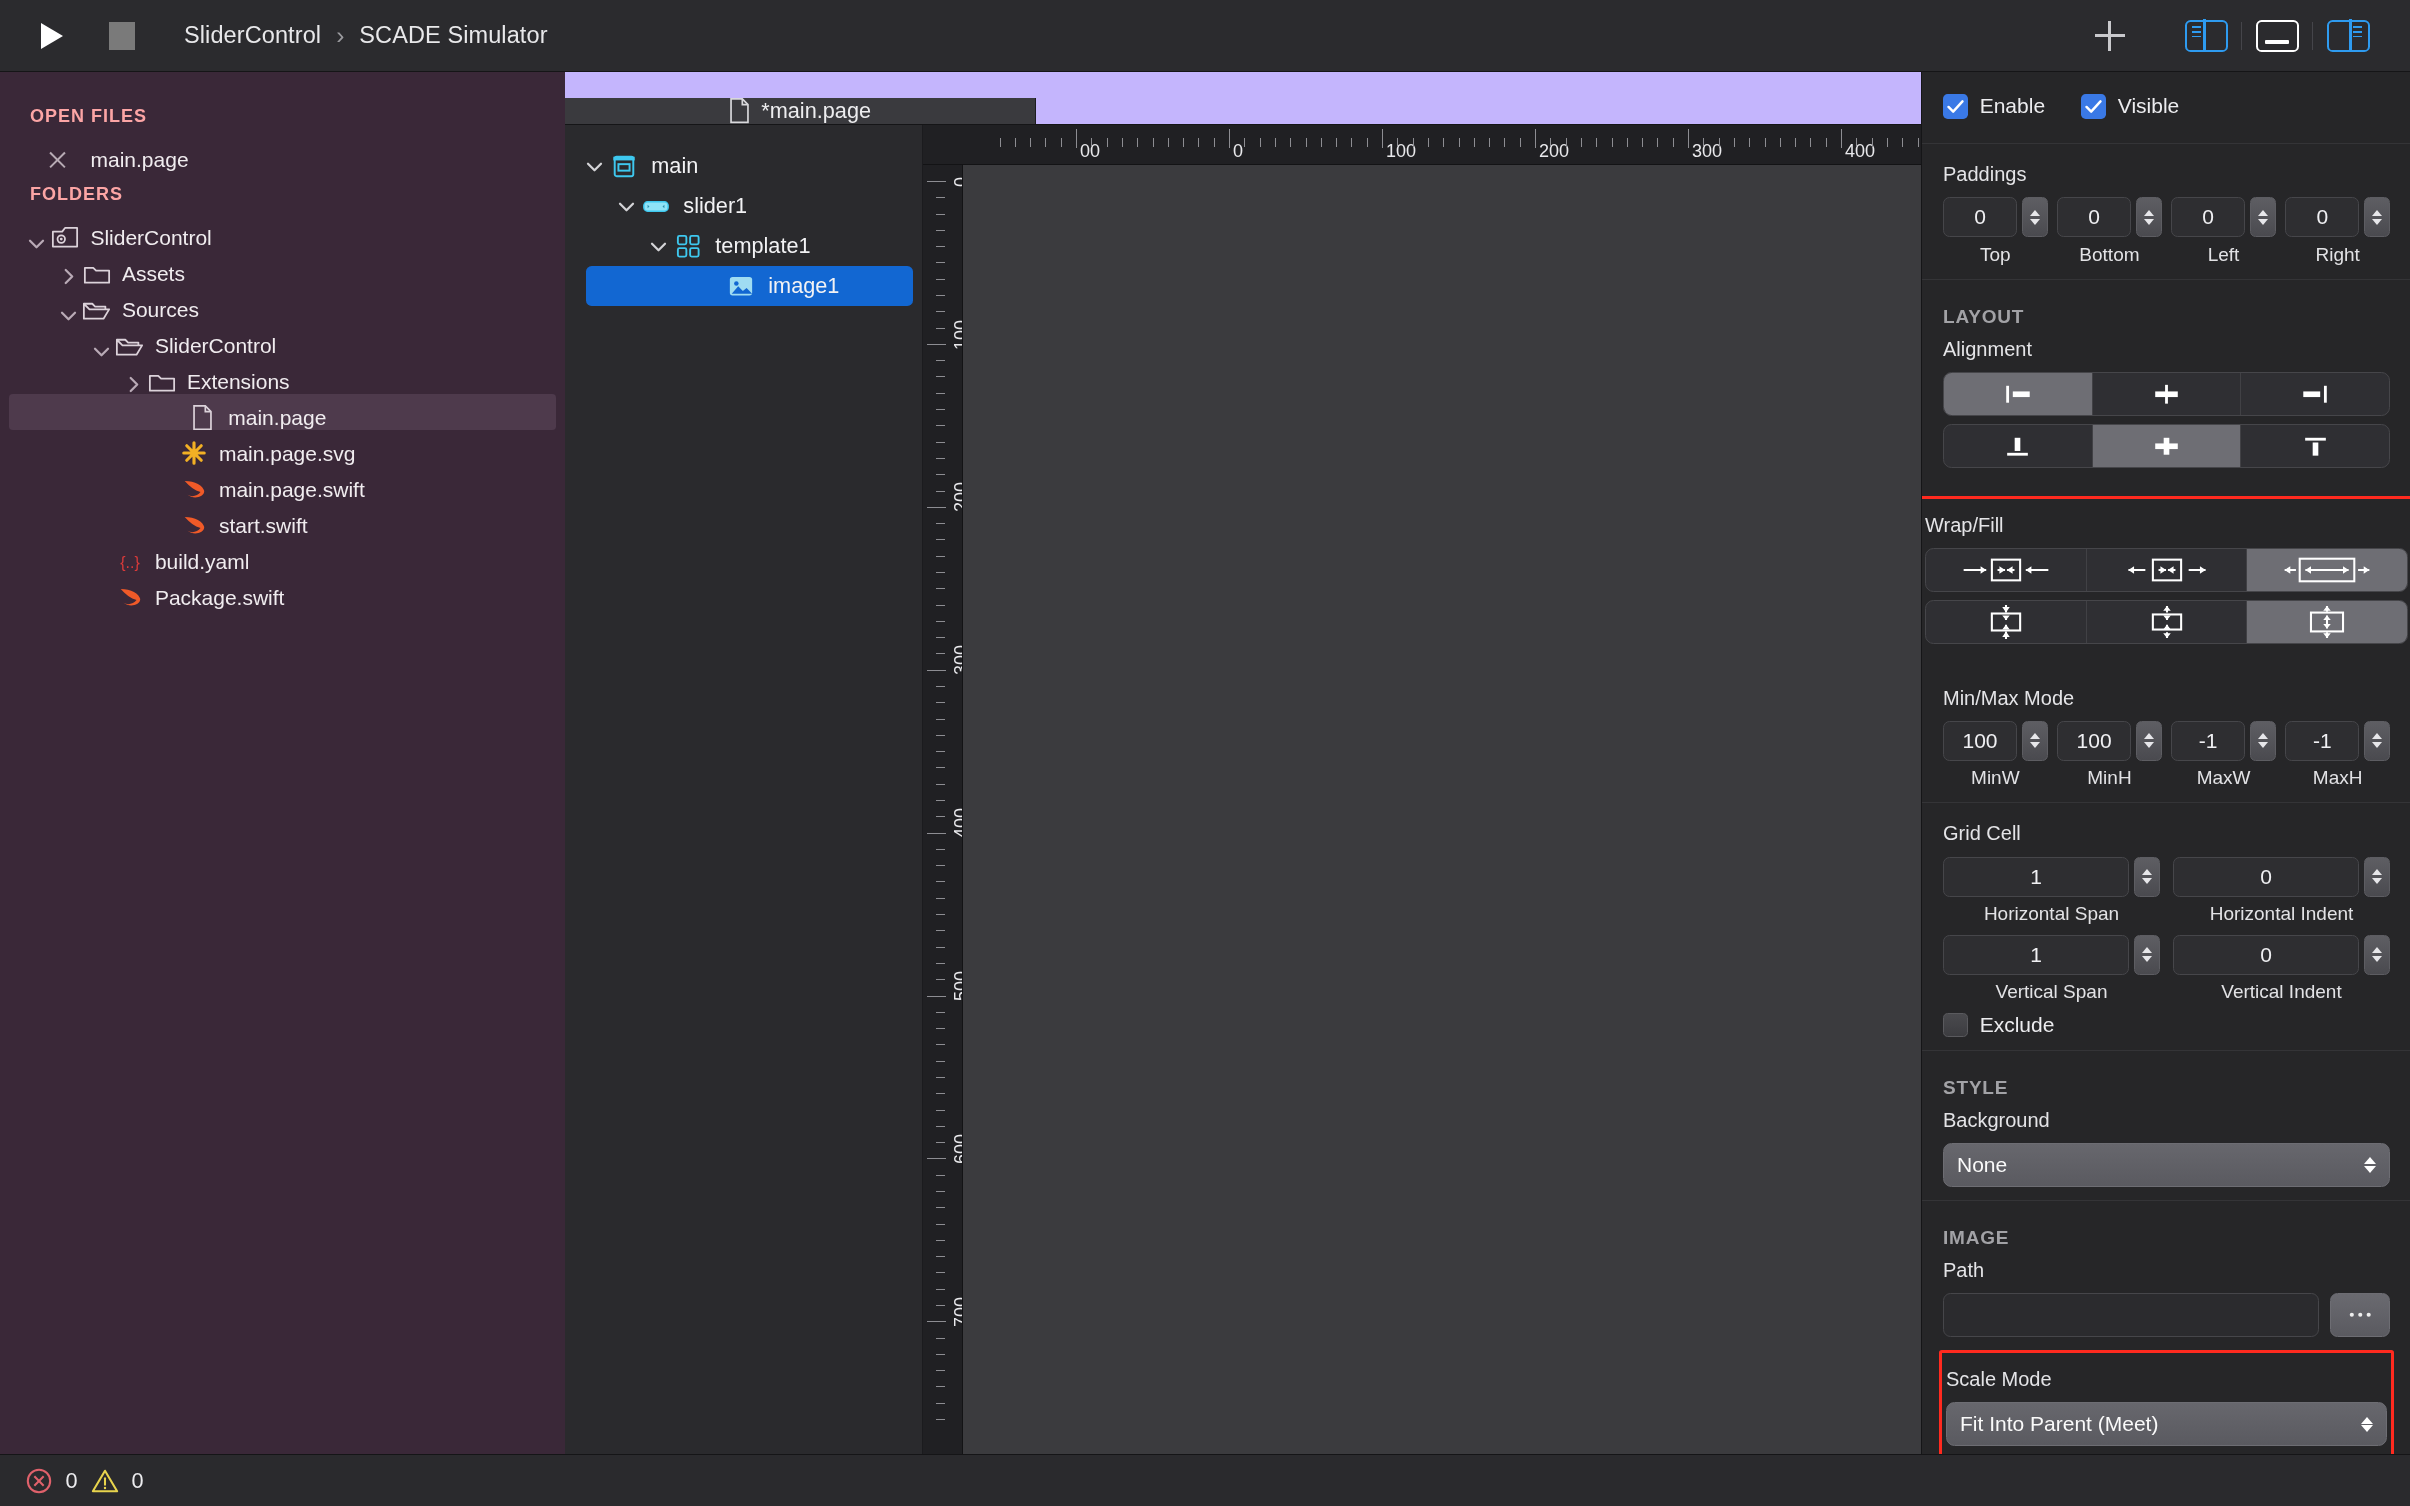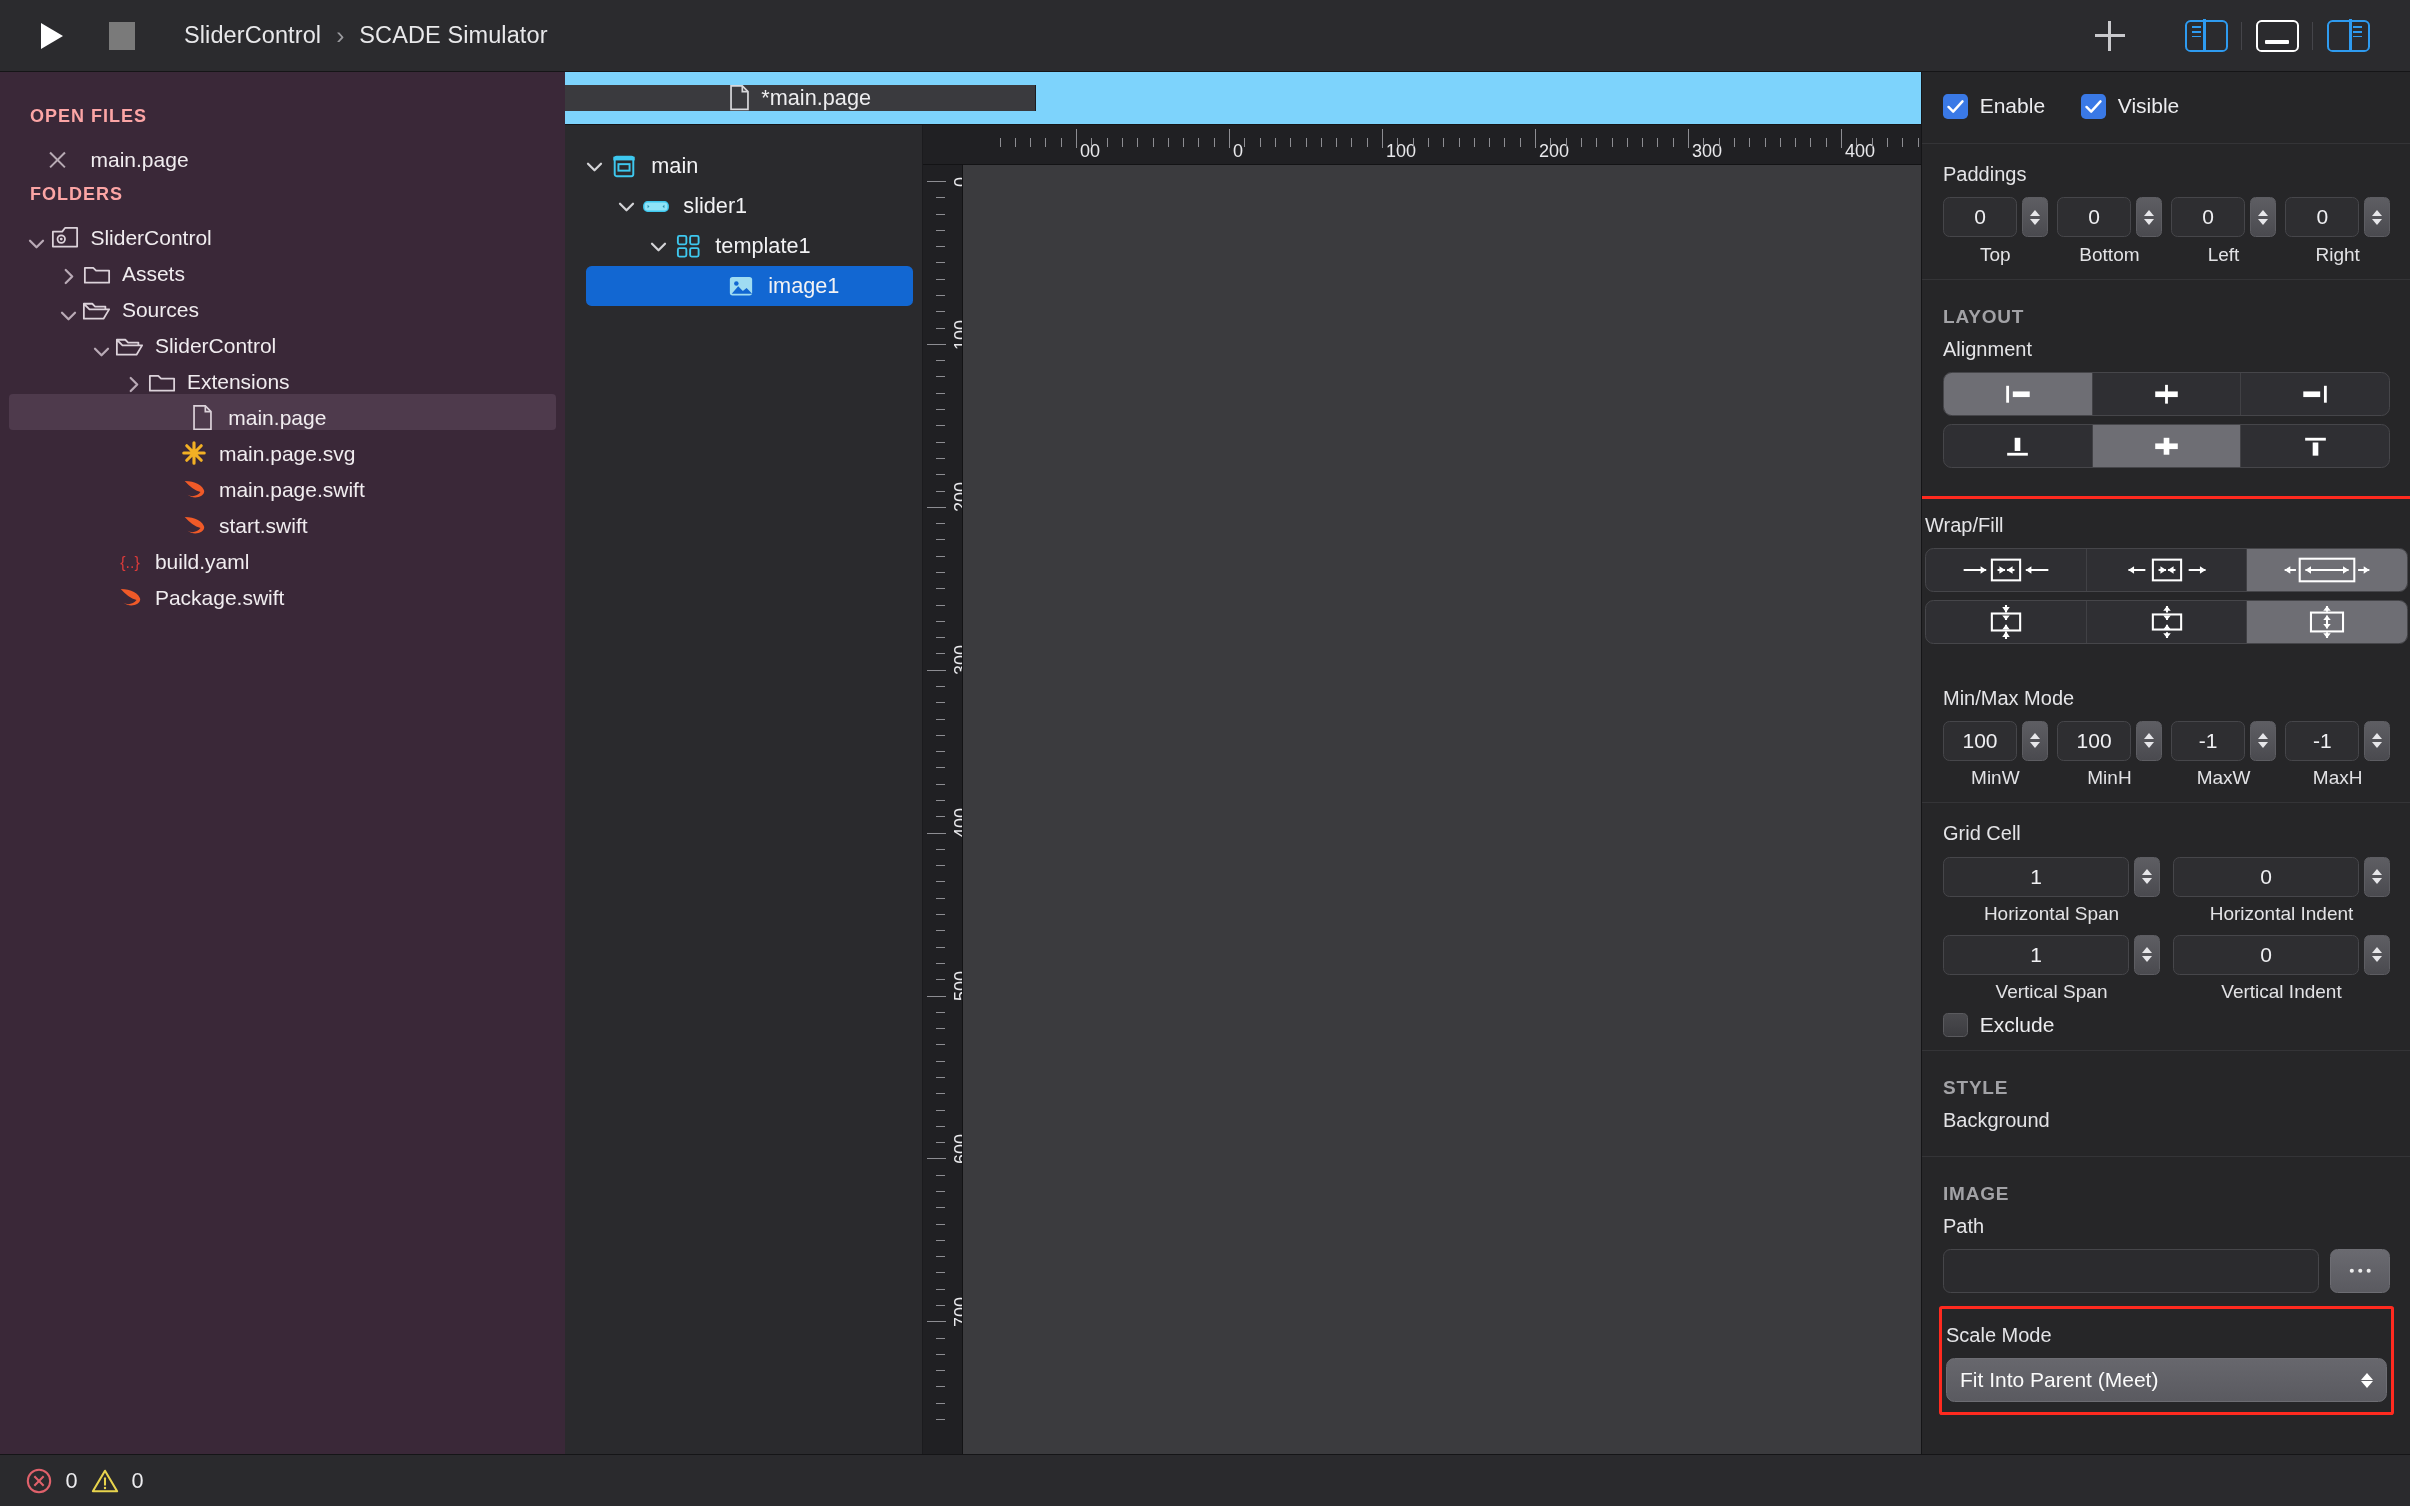--- a/index.html
+++ b/index.html
@@ -59,21 +59,21 @@
   .sb-x { width: 24.5px; height:24.5px; position:relative; flex:0 0 24.5px; margin-left: 45px; opacity:.85; }
   .sb-x:before,.sb-x:after{content:"";position:absolute;left:1.9px;top:11.3px;width:21px;height:1.9px;background:#cdc2ca;}
   .sb-x:before{transform:rotate(45deg);} .sb-x:after{transform:rotate(-45deg);}
   .chev { width: 24.5px; flex:0 0 24.5px; display:flex;align-items:center;justify-content:center; color:#b5a6b2; }
   .chev svg { display:block; }
   .ficon { width: 32px; flex: 0 0 32px; display:flex; align-items:center; justify-content:center; margin-right: 9.4px; }
   .lbl { white-space: nowrap; }
 
   
   .center { flex: 1; display: flex; flex-direction: column; min-width: 0; background: #2a2a2d; }
-  .tabbar { height: 53px; flex:0 0 53px; background:#7dd3fc; display:flex; align-items:center; border-bottom:0.9px solid #151517;}
+  .tabbar { height: 53px; flex:0 0 53px; background:#c4b5fd; display:flex; align-items:flex-end; border-bottom:0.9px solid #151517;}
   .tab { width: 471px; background:#3a3a3e; display:flex;align-items:center;justify-content:center; gap:11.3px; color:#ededef; font-size:21.7px; cursor:pointer; border-right:0.9px solid #1c1c1f;}
   .tabrest { flex:1; background:#232326; }
   .center-main { flex:1; display:flex; min-height:0; }
 
   
   .outline { width: 358px; flex: 0 0 358px; background:#2a2a2d; padding-top: 21px; border-right:0.9px solid #1b1b1e; }
   .ol-row { display:flex; align-items:center; height:40px; color:#f2f2f4; font-size:21.7px; cursor:pointer; }
   .ol-row.sel { background:#1267d2; border-radius:5.6px; margin:0 9.4px 0 21px; }
   .ol-chev { width:28px;flex:0 0 28px; display:flex;align-items:center;justify-content:center;color:#cfcfd2;}
   .ol-ic { width:32px;flex:0 0 32px;display:flex;align-items:center;justify-content:center;margin-right:11.3px;}
@@ -885,20 +885,27 @@
             </div>
           <div class="chk" style="margin-top:8px">
             <span class="box off"></span>
             <span>Exclude</span>
           </div>
         </div>
 
         <div class="sect">
           <div class="sect-title">STYLE</div>
           <div class="sublabel">Background</div>
+          <div class="selectbox">
+            <span>None</span>
+            <span class="arrows">
+                <i class="up"></i>
+                <i class="dn"></i>
+              </span>
+          </div>
         </div>
 
         <div class="sect nb">
           <div class="sect-title">IMAGE</div>
           <div class="sublabel">Path</div>
           <div class="pathrow">
             <input class="pathinput" style="color: rgb(240, 240, 243); font-size: 20px; padding: 0px 11.3px; outline: none;" value="">
             <div class="dotsbtn">
               <svg width="24.5" height="7.5" viewBox="0 0 26 8">
                   <circle cx="4" cy="4" r="2.2" fill="#eee"></circle>

